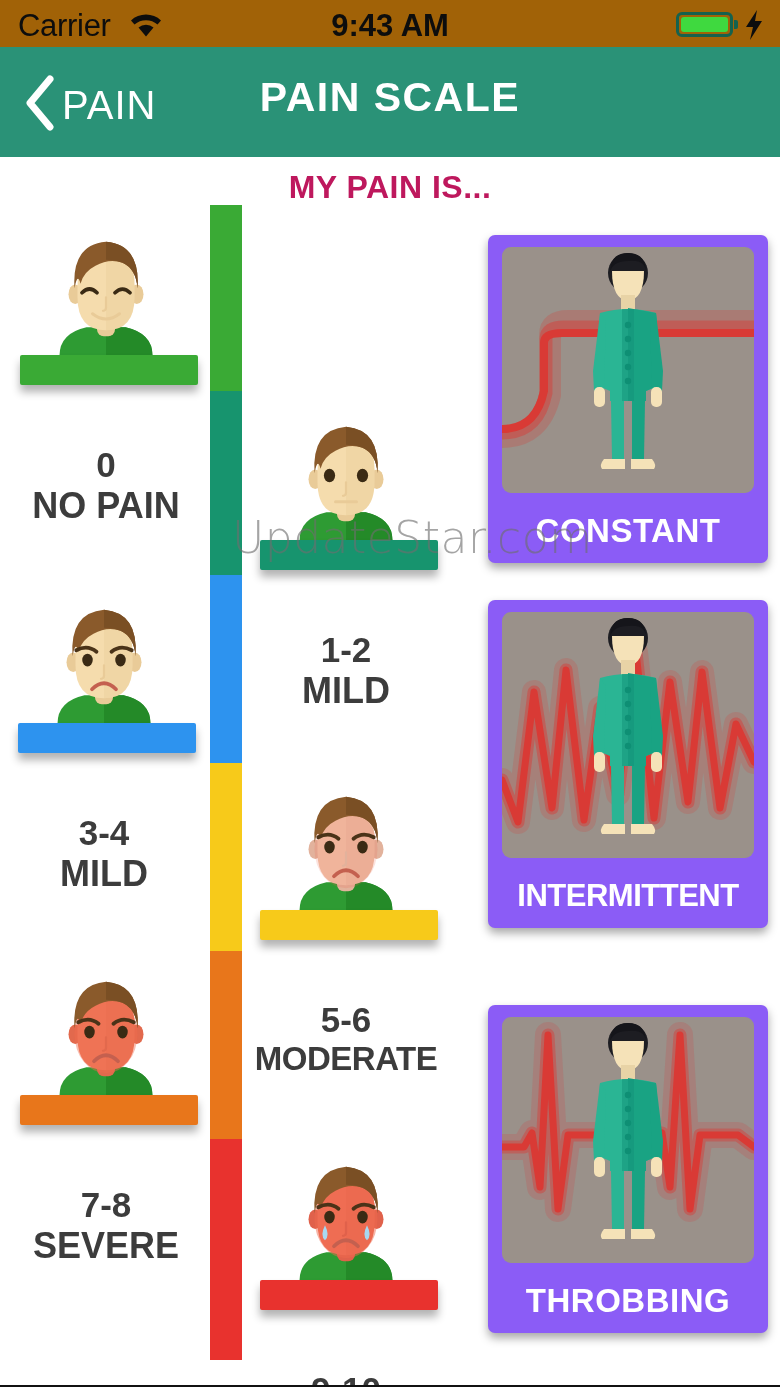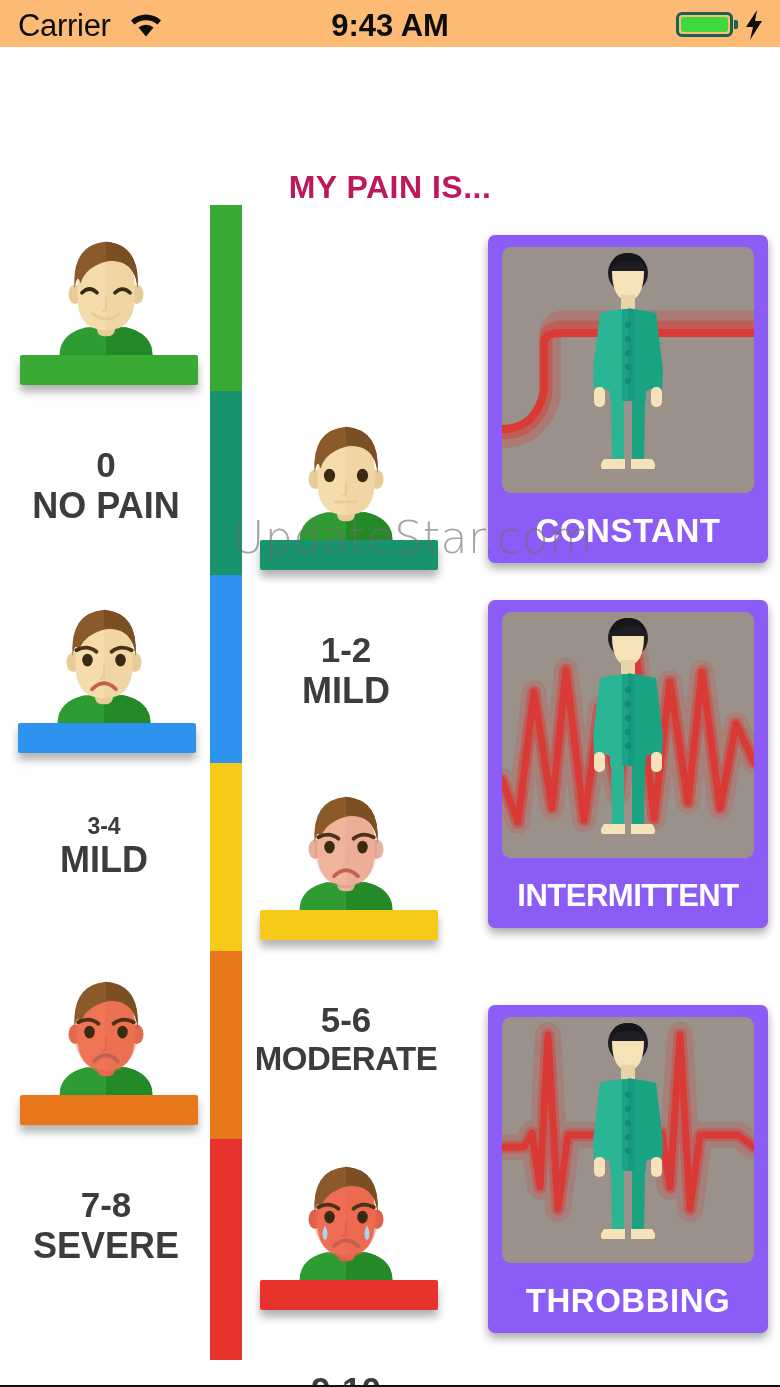--- a/index.html
+++ b/index.html
@@ -6,21 +6,21 @@
   html,body {
     width:780px; height:1387px;
     font-family:"Liberation Sans", sans-serif;
     background:#ffffff; overflow:hidden;
   }
   #screen { position:relative; width:780px; height:1387px; background:#fff; }
 
   
   .statusbar {
     position:absolute; left:0; top:0; width:780px; height:47px;
-    background:#fdba74;
+    background:#a16207;
   }
   .sb-carrier {
     position:absolute; left:18px; top:8px;
     font-size:31px; color:#0d0d0d; letter-spacing:-0.3px;
   }
   .sb-wifi { position:absolute; left:128px; top:12px; }
   .sb-time {
     position:absolute; left:0; top:8px; width:780px; text-align:center;
     font-size:31px; font-weight:bold; color:#0d0d0d;
   }
@@ -131,20 +131,31 @@
       <div class="sb-batt-fill"></div>
     </div>
     <div class="sb-batt-nub"></div>
     <div class="sb-bolt">
       <svg width="20" height="30" viewBox="0 0 20 30">
         <path d="M13 0 L2 17 L9 17 L6 30 L18 11 L11 11 Z" fill="#0d0d0d"></path>
       </svg>
     </div>
   </div>
 
+  <div class="navbar">
+    <div class="nav-back">
+      <span>
+        <svg width="34" height="56" viewBox="0 0 34 56">
+          <path d="M28 4 L8 28 L28 52" fill="none" stroke="#ffffff" stroke-width="7" stroke-linecap="round" stroke-linejoin="round"></path>
+        </svg>
+      </span>
+      <span class="nav-back-label">PAIN</span>
+    </div>
+    <div class="nav-title">PAIN SCALE</div>
+  </div>
 
   <div class="content">
     <div class="my-pain-title">MY PAIN IS...</div>
 
     <div class="scalebar" id="scalebar">
         <div class="scaleseg" style="background: rgb(58, 170, 53); height: 186px;"></div>
         <div class="scaleseg" style="background: rgb(23, 148, 110); height: 184px;"></div>
         <div class="scaleseg" style="background: rgb(45, 147, 239); height: 188px;"></div>
         <div class="scaleseg" style="background: rgb(247, 202, 26); height: 188px;"></div>
         <div class="scaleseg" style="background: rgb(232, 118, 27); height: 188px;"></div>
@@ -236,21 +247,21 @@
              <path d="M110 86 Q122 76 137 84" fill="none" stroke="#4a3318" stroke-width="5" stroke-linecap="round"></path>
                   <ellipse cx="78" cy="97" rx="7" ry="8.5" fill="#3a2a14"></ellipse>
              <ellipse cx="122" cy="97" rx="7" ry="8.5" fill="#3a2a14"></ellipse>
       <path d="M100 104 L100 118 Q100 122 96 122" fill="none" stroke="#e9cb98" stroke-width="3" stroke-linecap="round"></path>
       <path d="M84 136 Q100 120 116 136" fill="none" stroke="#c4604f" stroke-width="5" stroke-linecap="round"></path>
     </g>
   </svg></div>
             <div class="fig-bar" style="background: rgb(45, 147, 239); width: 178px; left: 12px; height: 30px; top: 138px;"></div>
           </div>
           <div class="fig-label" style="top: 228px;">
-            <div style="font-size: 23px;">3-4</div>
+            <div style="font-size: 35px;">3-4</div>
             <div style="font-size: 36px; letter-spacing: 0px; white-space: nowrap;">MILD</div>
           </div>
         </div>
         <div class="figure" style="left: 248px; top: 615px; width: 196px; height: 318px;">
           <div class="fig-art" style="height: 192px;">
             <div class="fig-person" style="top: 0px;"><svg width="150" height="162" viewBox="0 0 200 210">
     <g>
 
       <path d="M38 210 L38 182 Q38 152 74 144 L126 144 Q162 152 162 182 L162 210 Z" fill="#2e9b33"></path>
       <path d="M100 144 L126 144 Q162 152 162 182 L162 210 L100 210 Z" fill="#248a28"></path>

